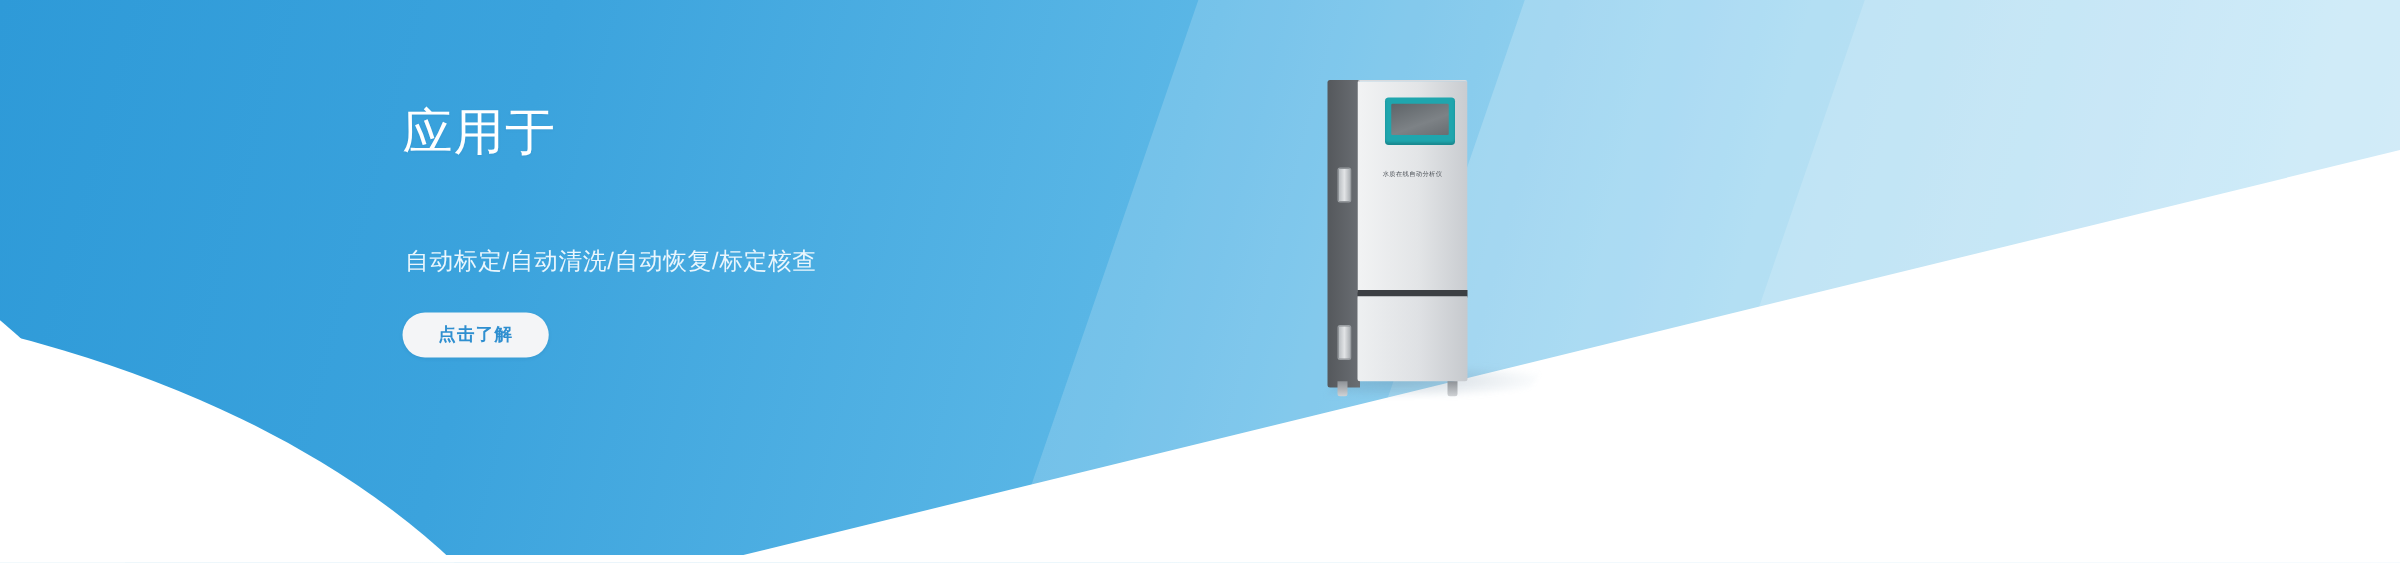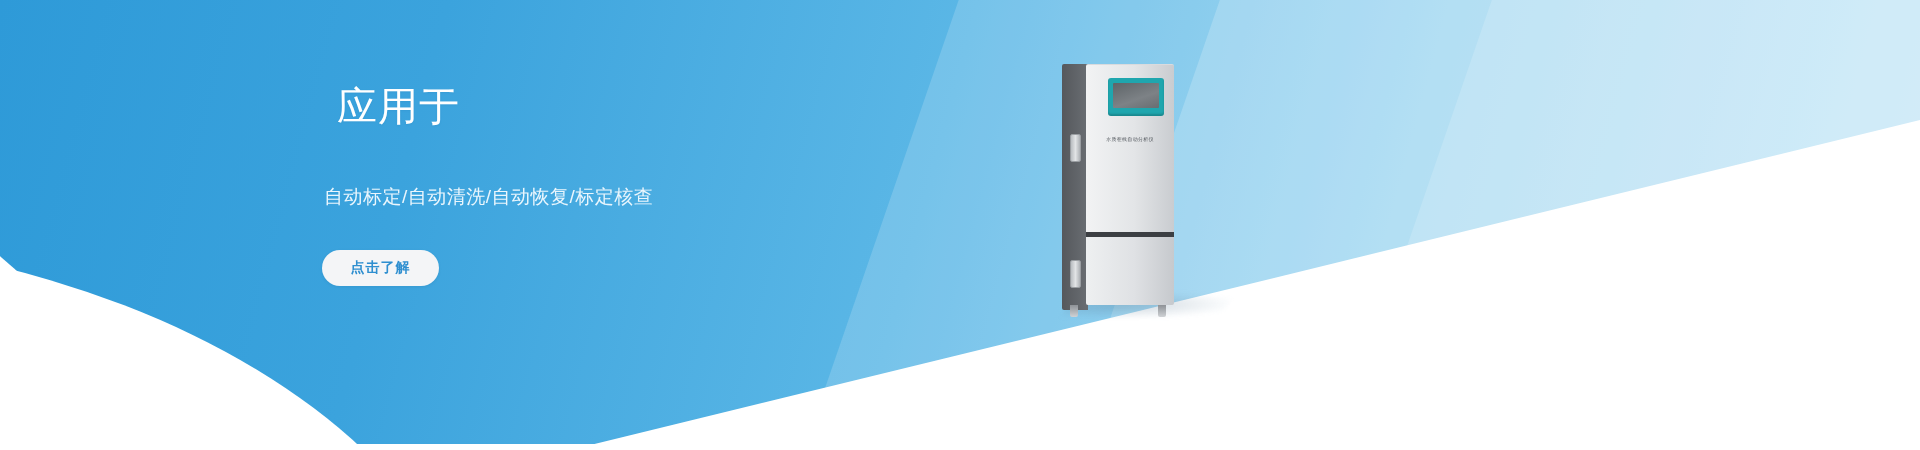--- a/index.html
+++ b/index.html
@@ -114,27 +114,26 @@
     position: absolute;
     top: 52px;
     left: 0;
     color: #ffffff;
     font-size: 40px;
     line-height: 1.38;
     letter-spacing: 1px;
     font-weight: 400;
     white-space: nowrap;
     text-shadow: 0 1px 2px rgba(30,110,165,0.12);
-    margin-left: 15px;
   }
   .headline .line { display: block; }
 
   .subtitle {
     position: absolute;
-    top: 184px;
+    top: 196px;
     left: 2px;
     color: #eaf6fd;
     font-size: 19px;
     letter-spacing: 0.5px;
     white-space: nowrap;
   }
 
   .cta {
     position: absolute;
     top: 250px;

